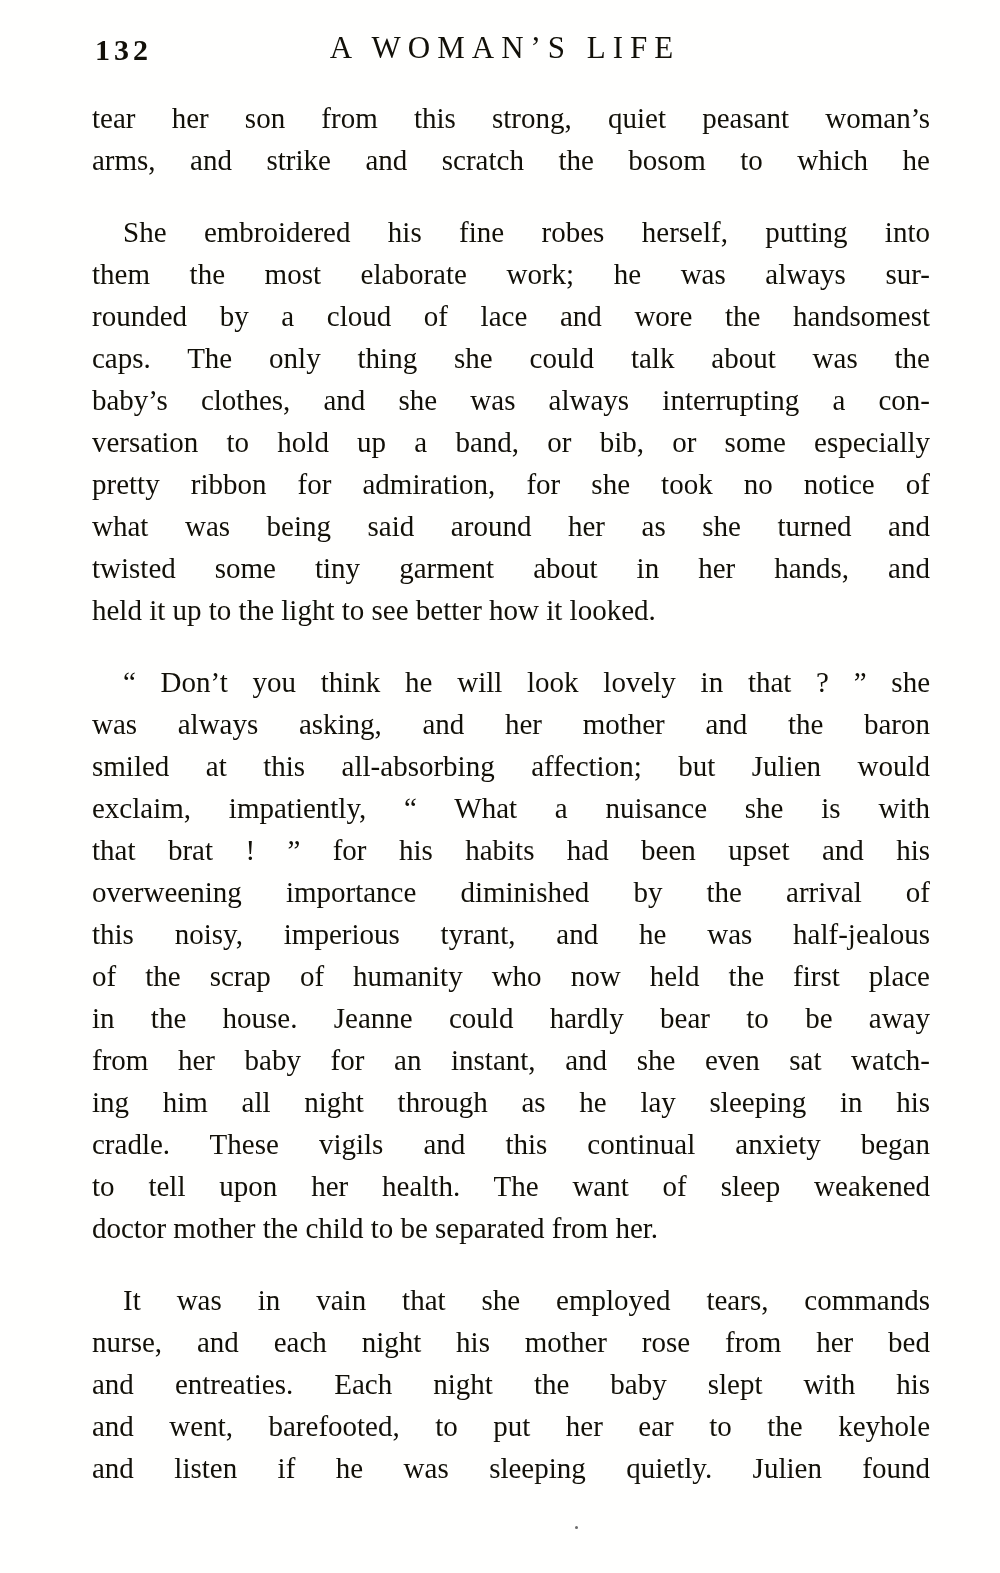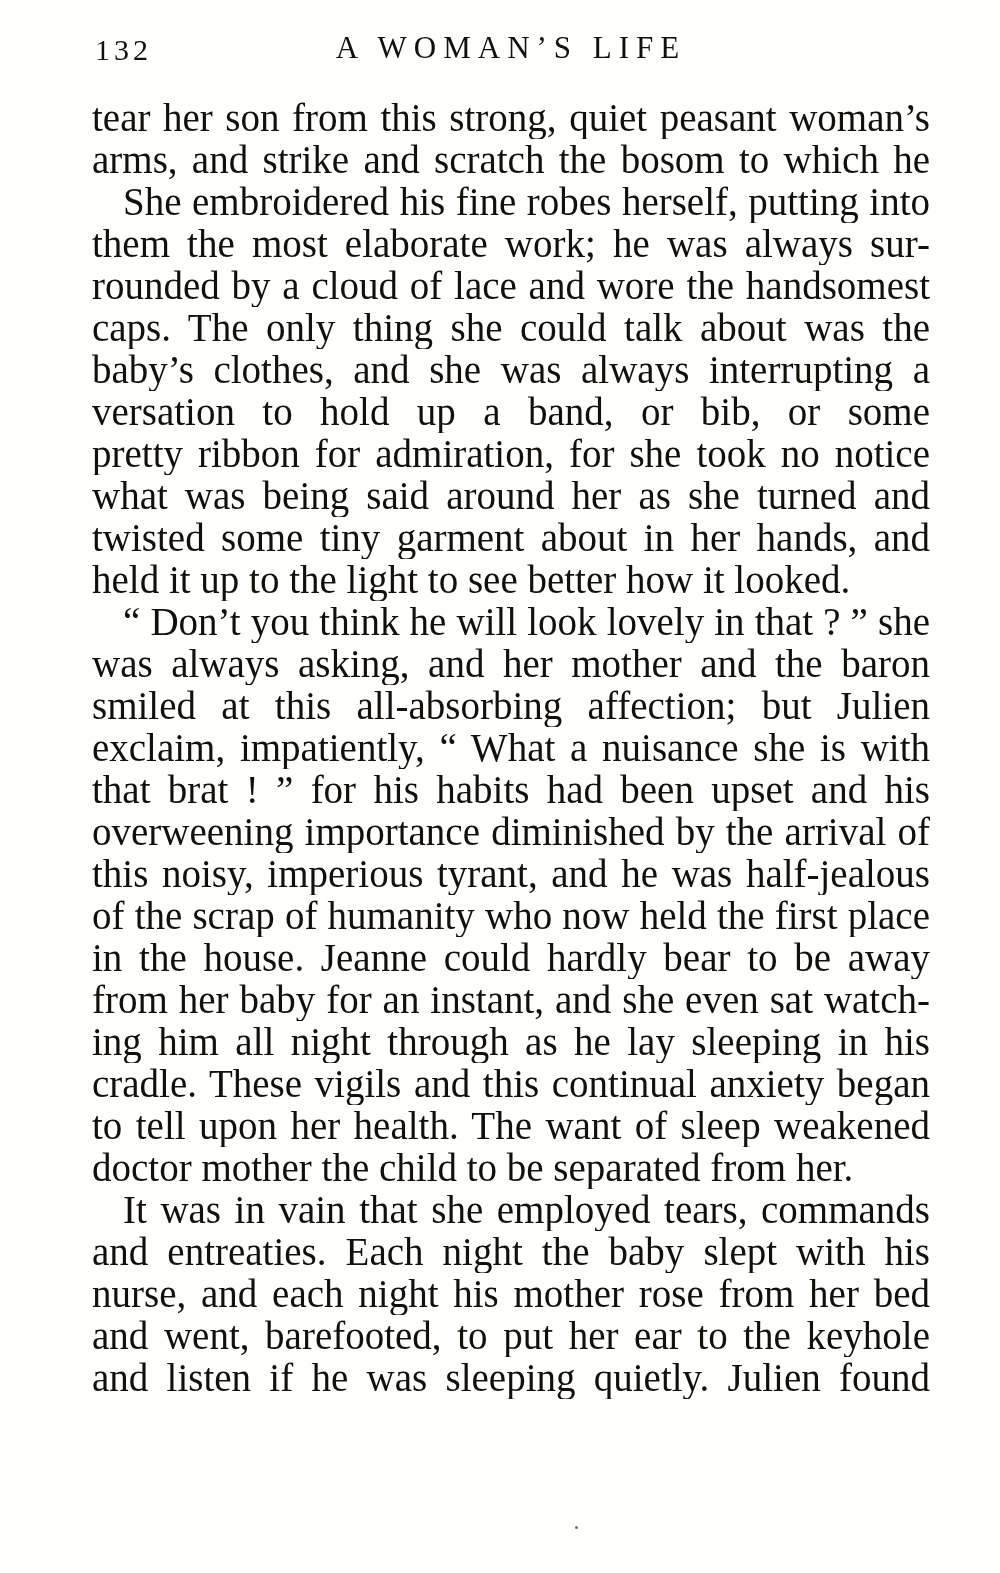--- a/index.html
+++ b/index.html
@@ -15,50 +15,52 @@
     font-family: "Liberation Serif", serif;
     color: #121008;
     overflow: hidden;
   }
   .pagenum {
     position: absolute;
     left: 95px;
     top: 33px;
     font-size: 30px;
     letter-spacing: 4px;
+    font-weight: bold;
   }
   .running-title {
     position: absolute;
     top: 30px;
-    left: 92px;
+    left: 86px;
     width: 838px;
     text-align: center;
     font-size: 31px;
     letter-spacing: 7px;
     white-space: nowrap;
   }
   .page-body {
     position: absolute;
     left: 92px;
     top: 97px;
     width: 838px;
-    font-size: 39px;
+    font-size: 29px;
   }
   .line {
     line-height: 42px;
     height: 42px;
     text-align: justify;
     text-align-last: left;
     overflow: hidden;
   }
   .line.just {
     text-align-last: justify;
   }
   .line.indent {
     text-indent: 31px;
+    margin-top: 30px;
   }
   .ink-speck {
     position: absolute;
     left: 575px;
     top: 1526px;
     width: 3px;
     height: 3px;
     background: #6b6b6b;
     border-radius: 50%;
   }
@@ -93,20 +95,20 @@
       <div class="line just">overweening importance diminished by the arrival of</div>
       <div class="line just">this noisy, imperious tyrant, and he was half-jealous</div>
       <div class="line just">of the scrap of humanity who now held the first place</div>
       <div class="line just">in the house.  Jeanne could hardly bear to be away</div>
       <div class="line just">from her baby for an instant, and she even sat watch-</div>
       <div class="line just">ing him all night through as he lay sleeping in his</div>
       <div class="line just">cradle.  These vigils and this continual anxiety began</div>
       <div class="line just">to tell upon her health.  The want of sleep weakened</div>
       <div class="line">doctor mother the child to be separated from her.</div>
       <div class="line indent just">It was in vain that she employed tears, commands</div>
+      <div class="line just">nurse, and each night his mother rose from her bed</div>
       <div class="line just">and entreaties.  Each night the baby slept with his</div>
-      <div class="line just">nurse, and each night his mother rose from her bed</div>
       <div class="line just">and went, barefooted, to put her ear to the keyhole</div>
       <div class="line just">and listen if he was sleeping quietly.  Julien found</div>
     </div>
 
   <div class="ink-speck"></div>
 </div>
 
 </body></html>

